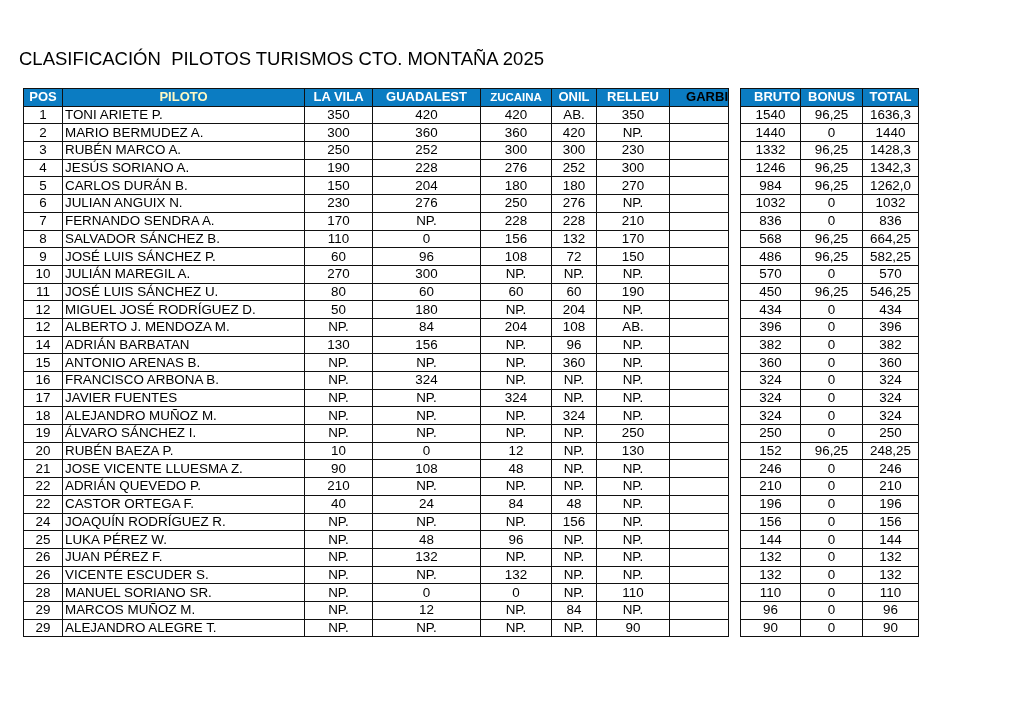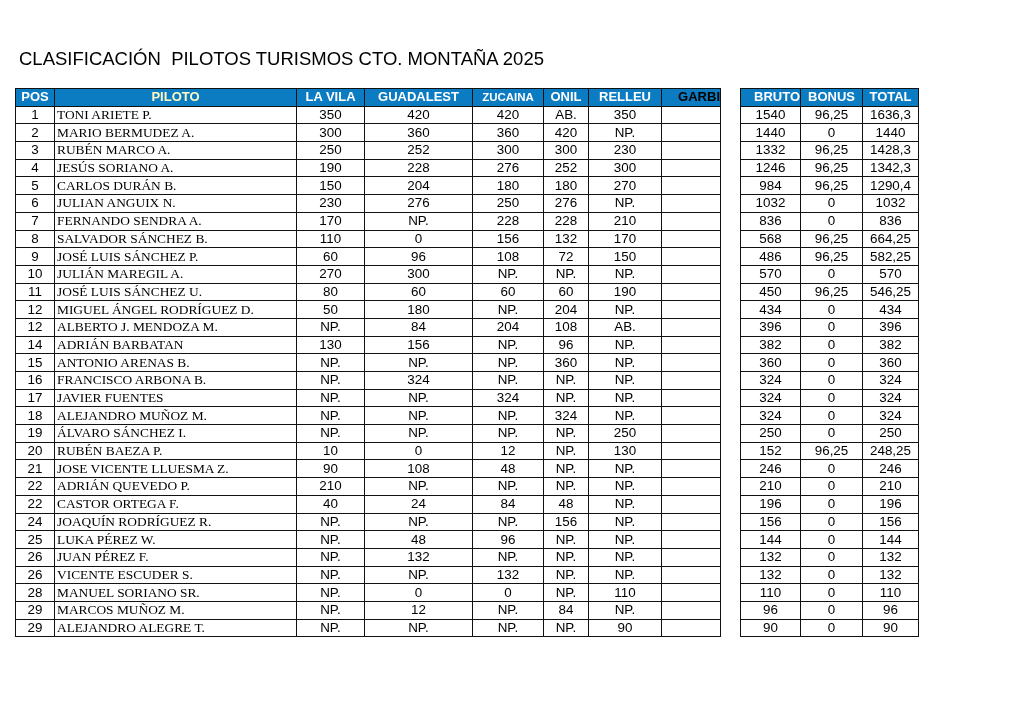--- a/index.html
+++ b/index.html
@@ -9,32 +9,32 @@
     }
     .title {
       position: absolute; left: 19px; top: 48px;
       font-size: 18.5px; font-weight: normal; letter-spacing: 0px;
       white-space: pre;
     }
     table {
       position: absolute; border-collapse: collapse; table-layout: fixed;
       font-size: 13.4px;
     }
-    #main-table { left: 15px; top: 88px; }
+    #main-table { left: 23px; top: 88px; }
     #totals-table { left: 740px; top: 88px; }
     th, td {
       border: 1.5px solid #111; padding: 0; height: 16.7px; line-height: 16px;
       text-align: center; white-space: nowrap; overflow: hidden;
     }
     th {
       background: #0b7cc2; color: #fff; font-weight: bold; font-size: 13px;
       border-color: #111;
     }
     th.small { font-size: 11.5px; }
-    td.name { text-align: left; padding-left: 2px; font-family: Liberation Serif, serif; }
+    td.name { text-align: left; padding-left: 2px; }
   </style>
 </head>
 <body>
 
 <div class="title">CLASIFICACIÓN  PILOTOS TURISMOS CTO. MONTAÑA 2025</div>
 
 <table id="main-table">
   <colgroup>
     <col style="width:39px">
       <col style="width:242px">
@@ -163,21 +163,21 @@
         <td class="name">JOSÉ LUIS SÁNCHEZ U.</td>
         <td>80</td>
         <td>60</td>
         <td>60</td>
         <td>60</td>
         <td>190</td>
         <td></td>
       </tr>
       <tr>
         <td>12</td>
-        <td class="name">MIGUEL ÁNGEL RODRÍGUEZ D.</td>
+        <td class="name">MIGUEL JOSÉ RODRÍGUEZ D.</td>
         <td>50</td>
         <td>180</td>
         <td>NP.</td>
         <td>204</td>
         <td>NP.</td>
         <td></td>
       </tr>
       <tr>
         <td>12</td>
         <td class="name">ALBERTO J. MENDOZA M.</td>
@@ -391,21 +391,21 @@
         <td>1428,3</td>
       </tr>
       <tr>
         <td>1246</td>
         <td>96,25</td>
         <td>1342,3</td>
       </tr>
       <tr>
         <td>984</td>
         <td>96,25</td>
-        <td>1290,4</td>
+        <td>1262,0</td>
       </tr>
       <tr>
         <td>1032</td>
         <td>0</td>
         <td>1032</td>
       </tr>
       <tr>
         <td>836</td>
         <td>0</td>
         <td>836</td>

